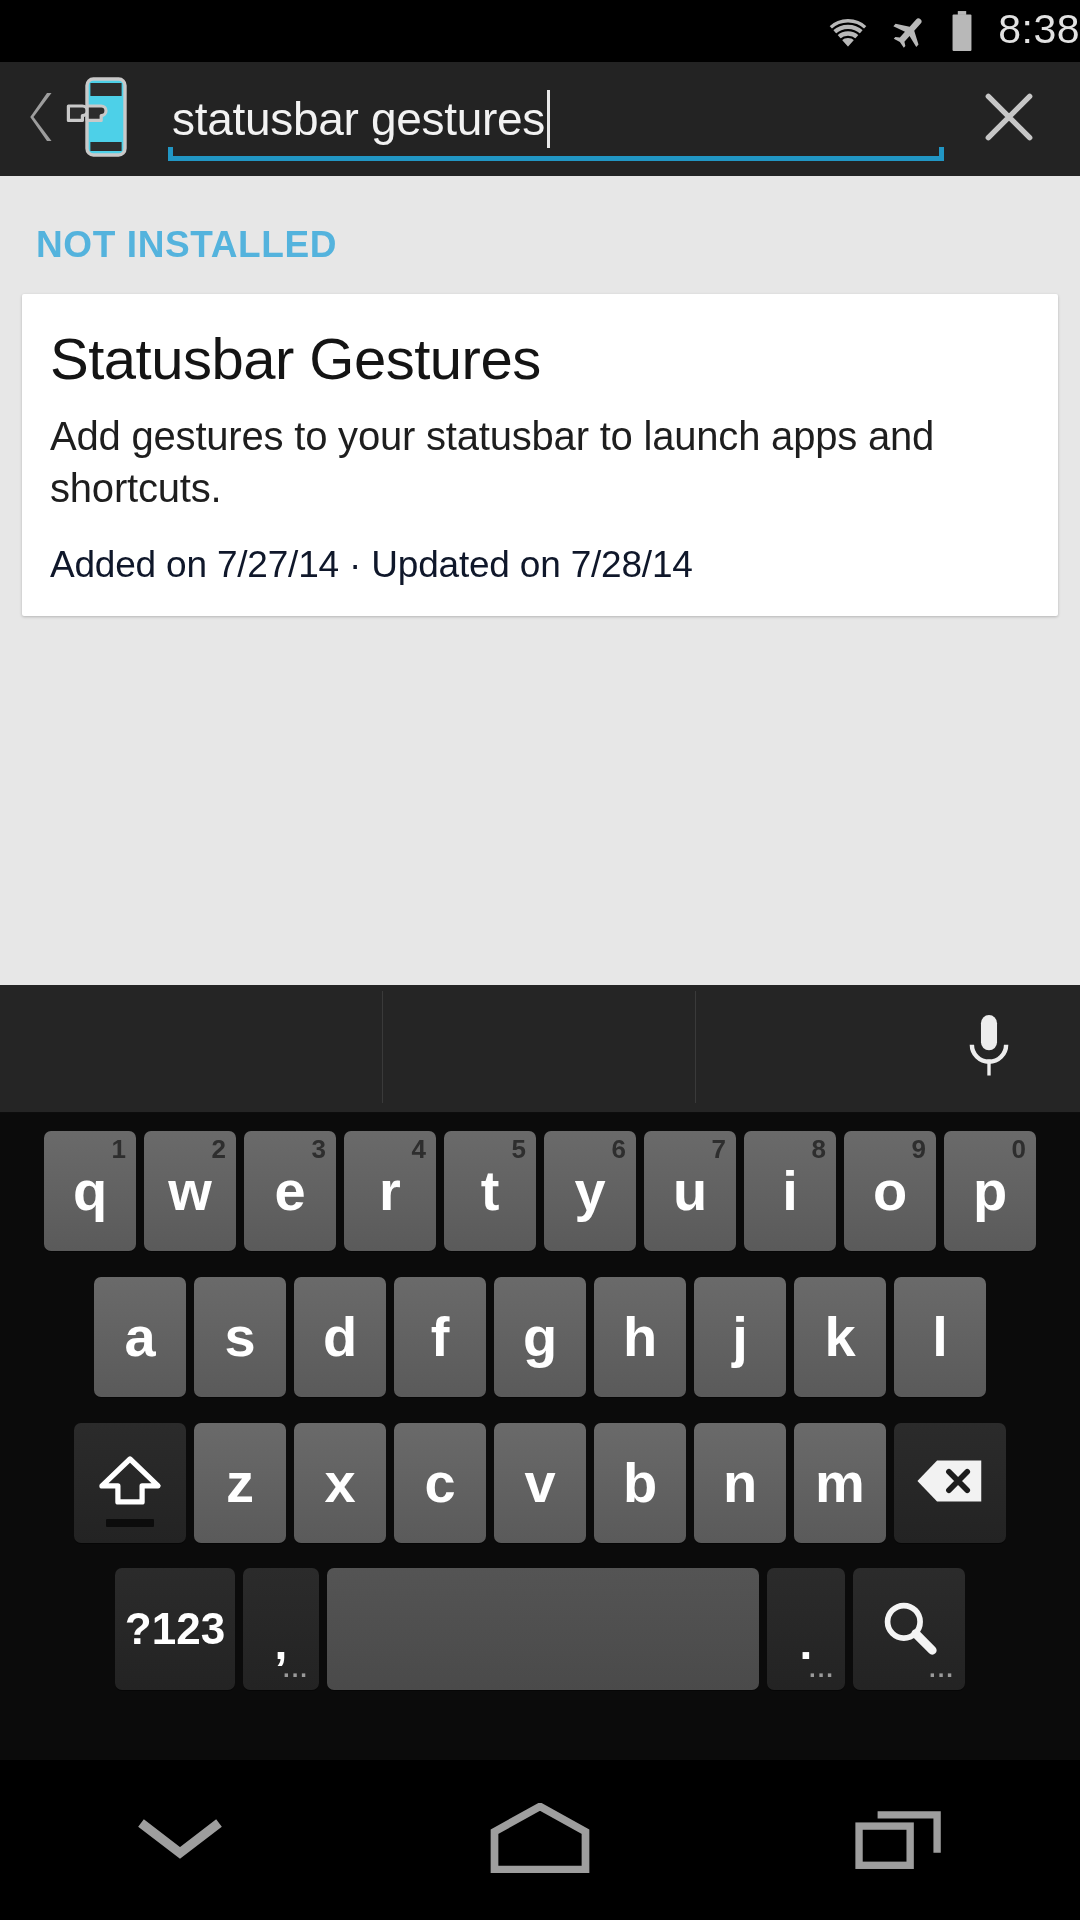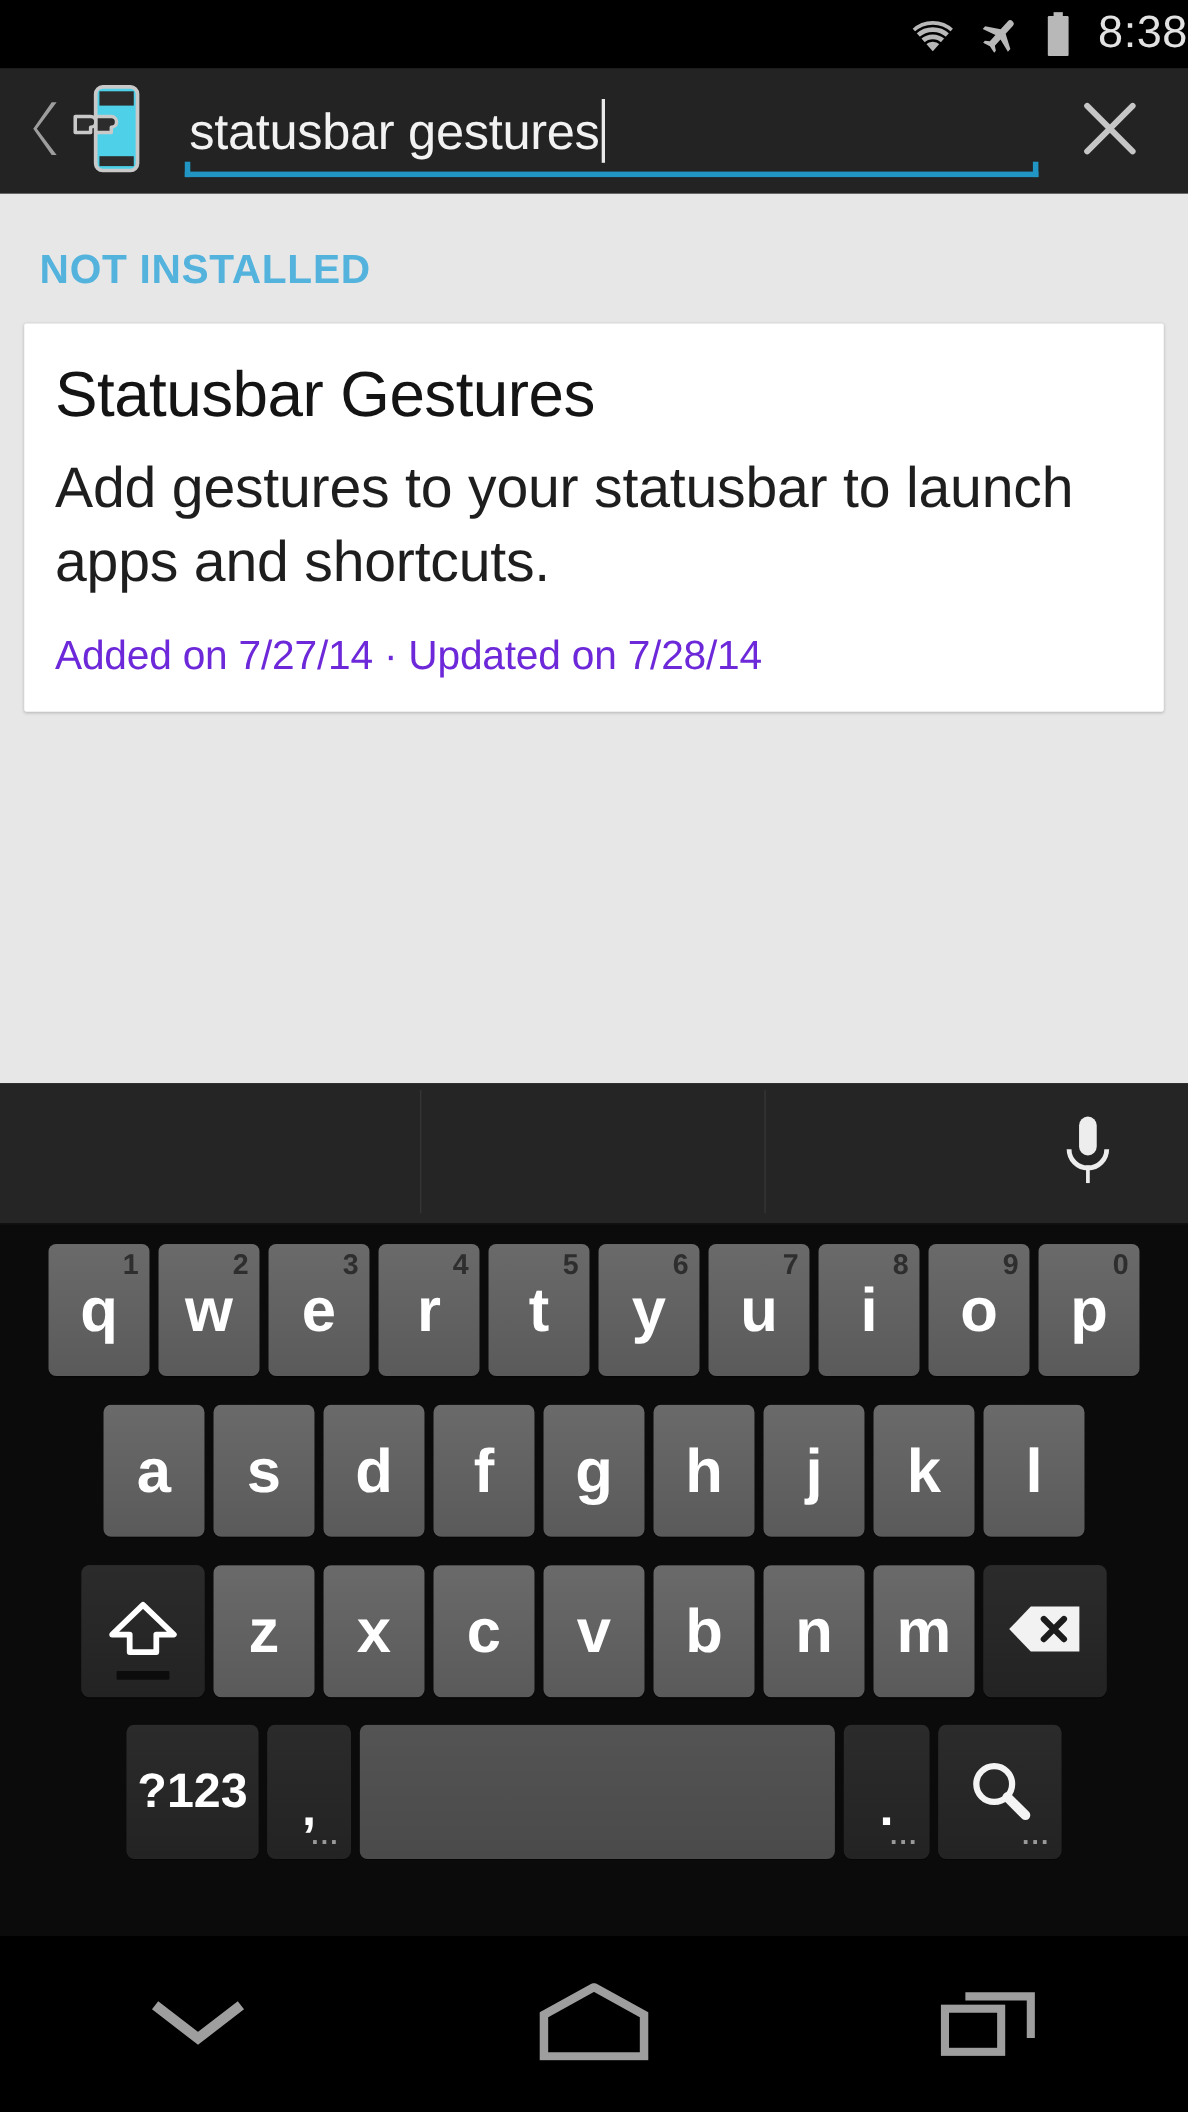--- a/index.html
+++ b/index.html
@@ -76,25 +76,25 @@
   .card {
     margin:28px 22px 0 22px; background:#fff; border-radius:2px;
     padding:34px 28px 30px 28px;
     box-shadow:0 1px 3px rgba(0,0,0,0.22);
   }
   .card-title {
     color:#141414; font-size:58px; font-weight:400; line-height:1.06;
     letter-spacing:-0.5px;
   }
   .card-desc {
-    color:#1e1e1e; font-size:52px; font-weight:400; line-height:1.28;
+    color:#1e1e1e; font-size:40px; font-weight:400; line-height:1.28;
     margin-top:22px; letter-spacing:-0.2px;
   }
   .card-meta {
-    color:#6d28d9; font-size:37px; font-weight:400;
+    color:#0f172a; font-size:37px; font-weight:400;
     margin-top:30px; letter-spacing:-0.2px;
   }
 
   
   .keyboard {
     position:absolute; left:0; top:985px; width:1080px; height:775px;
     background:#0b0b0b;
   }
   .suggestion-strip {
     position:relative; width:1080px; height:128px; background:#252525;

